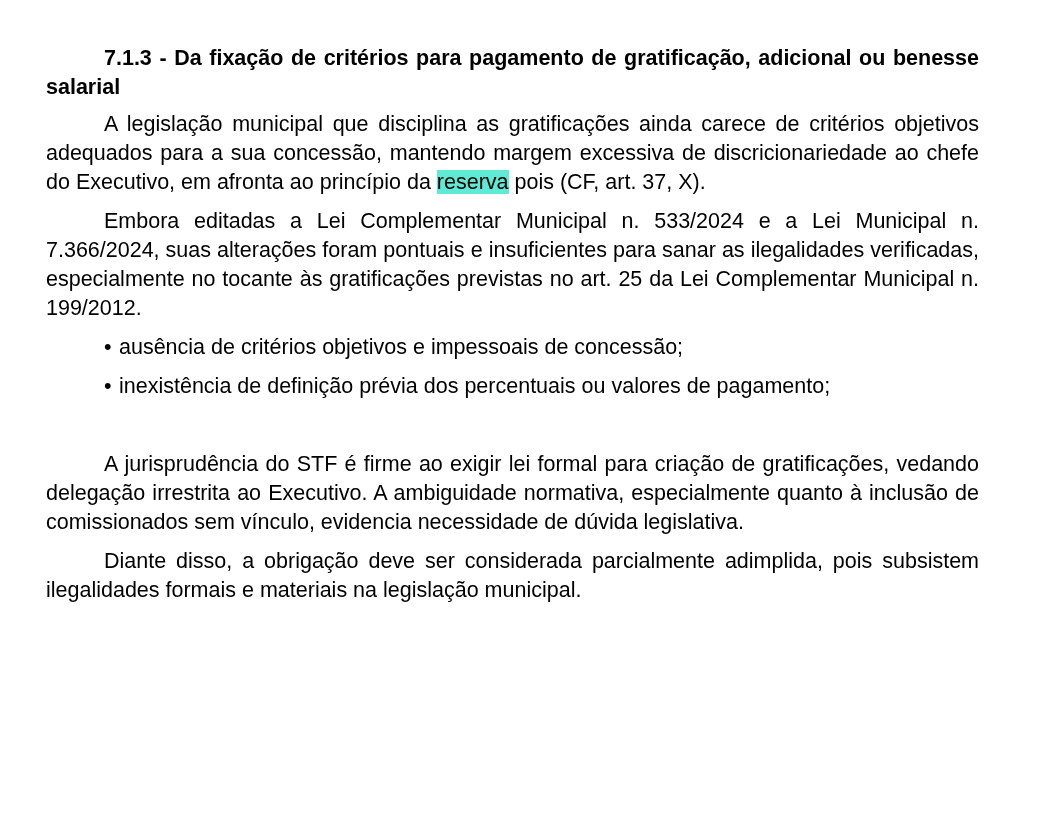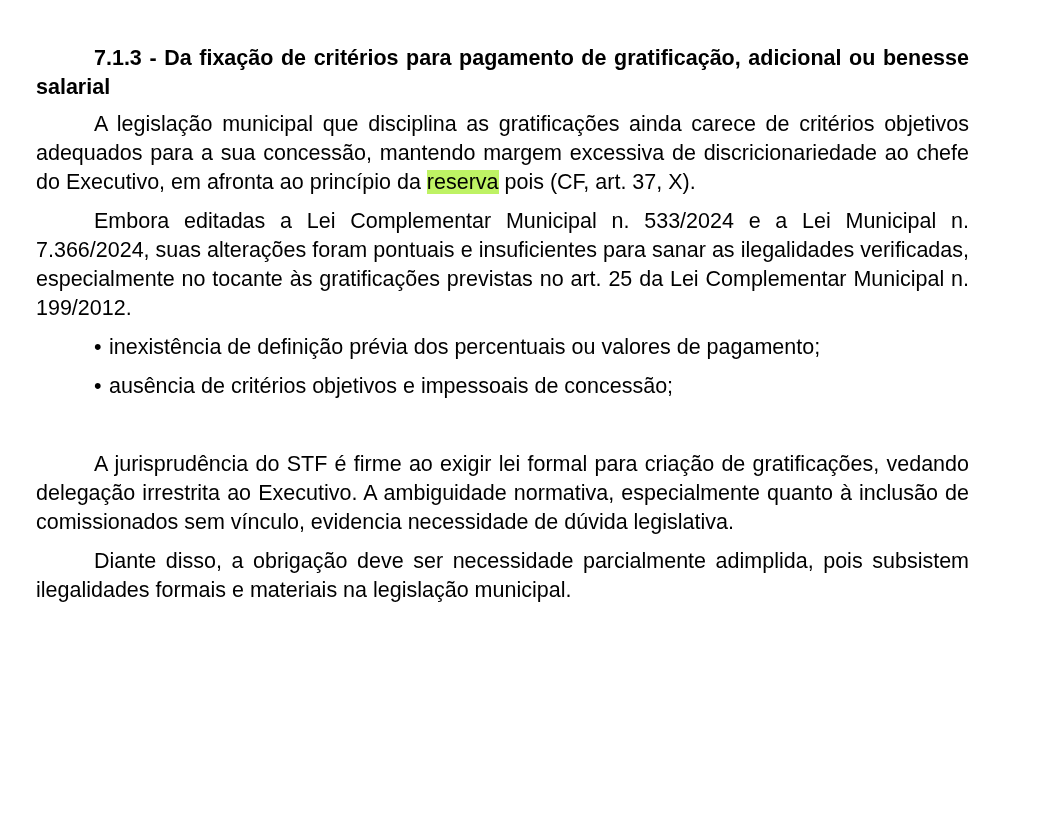--- a/index.html
+++ b/index.html
@@ -10,21 +10,21 @@
   body {
     width: 1064px;
     height: 815px;
     overflow: hidden;
     position: relative;
     font-family: "Liberation Sans", sans-serif;
     color: #000000;
   }
   .page {
     position: absolute;
-    left: 36px;
+    left: 46px;
     top: 44px;
     width: 933px;
   }
   .heading {
     font-weight: bold;
     font-size: 21.5px;
     line-height: 29px;
     text-align: justify;
     text-indent: 58px;
     margin: 0 0 8px 0;
@@ -43,39 +43,39 @@
     text-indent: 58px;
     margin: 0 0 10px 0;
   }
   .bullet .dot {
     display: inline-block;
     width: 15px;
     text-indent: 0;
   }
   .spacer { height: 39px; }
   .hl {
-    background: #bef264;
+    background: #5eead4;
   }
 </style>
 </head>
 <body>
 
 <div class="page">
 
   <p class="heading">7.1.3 - Da fixação de critérios para pagamento de gratificação, adicional ou benesse salarial</p>
 
   <p class="para"><span>A legislação municipal que disciplina as gratificações ainda carece de critérios objetivos adequados para a sua concessão, mantendo margem excessiva de discricionariedade ao chefe do Executivo, em afronta ao princípio da </span><span class="hl">reserva</span><span> pois (CF, art. 37, X).</span></p>
 
   <p class="para">Embora editadas a Lei Complementar Municipal n. 533/2024 e a Lei Municipal n. 7.366/2024, suas alterações foram pontuais e insuficientes para sanar as ilegalidades verificadas, especialmente no tocante às gratificações previstas no art. 25 da Lei Complementar Municipal n. 199/2012.</p>
 
 
   <div>
+    <p class="bullet"><span class="dot">•</span><span>ausência de critérios objetivos e impessoais de concessão;</span></p>
     <p class="bullet"><span class="dot">•</span><span>inexistência de definição prévia dos percentuais ou valores de pagamento;</span></p>
-    <p class="bullet"><span class="dot">•</span><span>ausência de critérios objetivos e impessoais de concessão;</span></p>
   </div>
 
   <div class="spacer"></div>
 
   <p class="para">A jurisprudência do STF é firme ao exigir lei formal para criação de gratificações, vedando delegação irrestrita ao Executivo. A ambiguidade normativa, especialmente quanto à inclusão de comissionados sem vínculo, evidencia necessidade de dúvida legislativa.</p>
 
-  <p class="para">Diante disso, a obrigação deve ser necessidade parcialmente adimplida, pois subsistem ilegalidades formais e materiais na legislação municipal.</p>
+  <p class="para">Diante disso, a obrigação deve ser considerada parcialmente adimplida, pois subsistem ilegalidades formais e materiais na legislação municipal.</p>
 
 </div>
 
 </body></html>

